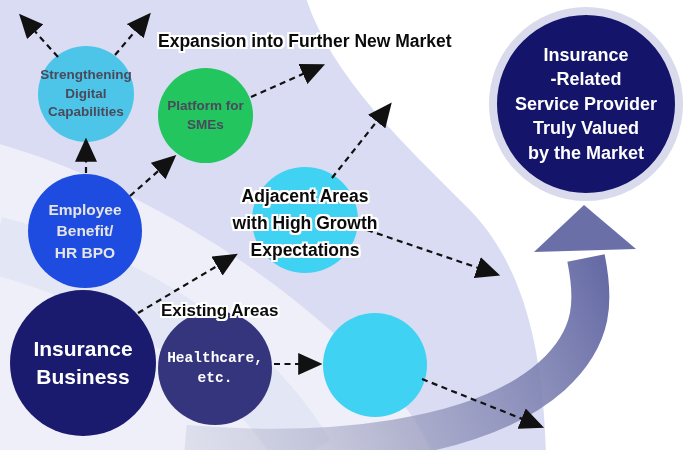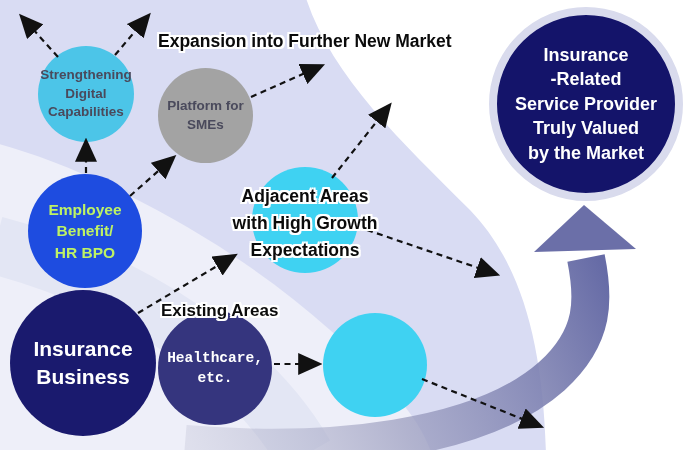--- a/index.html
+++ b/index.html
@@ -10,22 +10,22 @@
   .stage svg{position:absolute;left:0;top:0;}
   #bg-svg{z-index:0;}
   #arrow-svg{z-index:3;pointer-events:none;}
   .circle{
     position:absolute;border-radius:50%;
     display:flex;align-items:center;justify-content:center;
     text-align:center;font-weight:bold;white-space:pre-line;
     z-index:2;line-height:1.38;
   }
   .c-strengthening{left:38px;top:46px;width:96px;height:96px;background:#4CC5E8;color:#4A4A5C;font-size:13.5px;}
-  .c-platform{left:158px;top:68px;width:95px;height:95px;background:#a3a3a3;color:#4A4A5C;font-size:13.5px;justify-content:center;}
-  .c-employee{left:28px;top:174px;width:114px;height:114px;background:#1E4CE0;color:#bef264;font-size:15.5px;}
+  .c-platform{left:158px;top:68px;width:95px;height:95px;background:#22c55e;color:#4A4A5C;font-size:13.5px;justify-content:center;}
+  .c-employee{left:28px;top:174px;width:114px;height:114px;background:#1E4CE0;color:#e5e5e5;font-size:15.5px;}
   .c-insurance{left:10px;top:290px;width:146px;height:146px;background:#1A1A6E;color:#ffffff;font-size:21px;line-height:1.33;}
   .c-healthcare{left:158px;top:311px;width:114px;height:114px;background:#35357E;color:#ffffff;font-size:14.5px;font-family:Liberation Mono, monospace;}
   .c-adjacent{left:252px;top:167px;width:106px;height:106px;background:#3FD2F2;z-index:1;}
   .c-newarea{left:323px;top:313px;width:104px;height:104px;background:#3FD2F2;}
   .c-goal{
     left:489px;top:7px;width:178px;height:178px;
     background:#14146A;border:8px solid #D9DBED;color:#ffffff;
     font-size:18px;line-height:1.36;
   }
   .floating-label{

